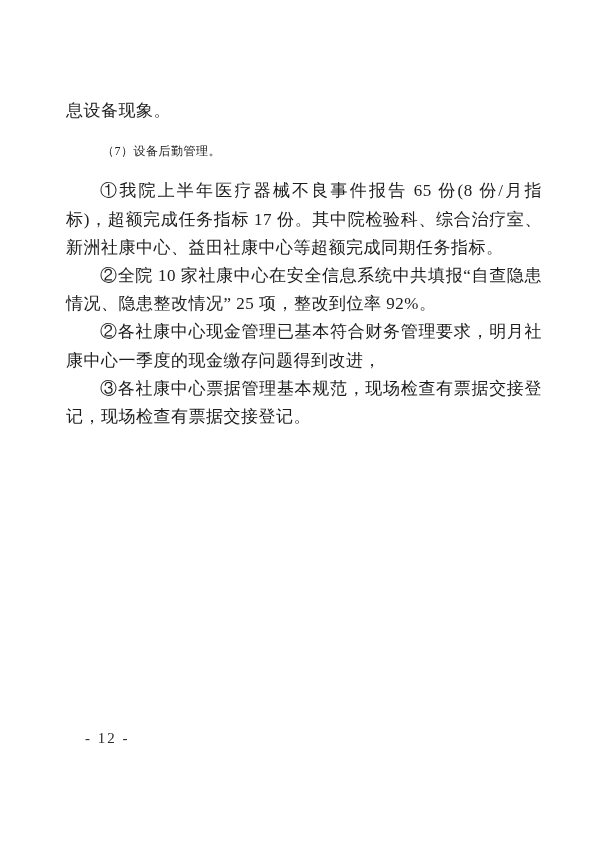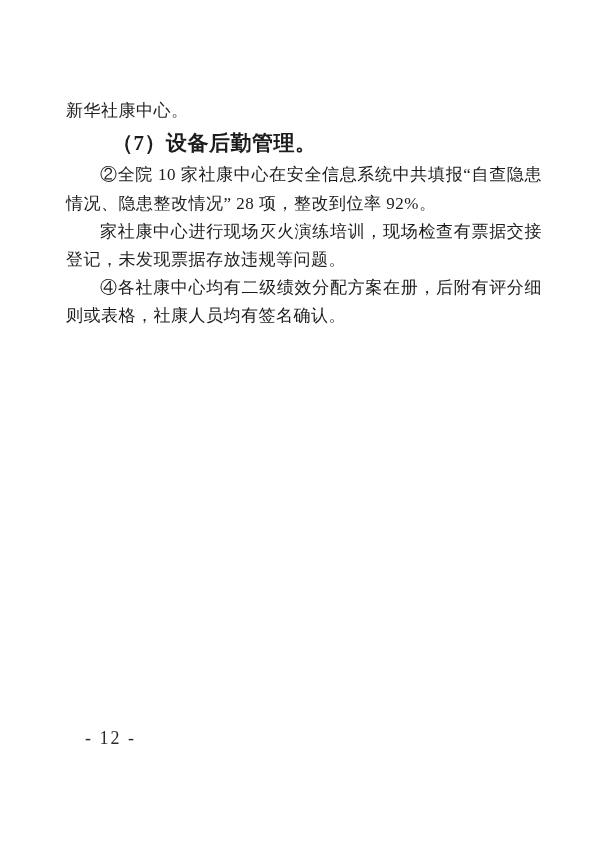--- a/index.html
+++ b/index.html
@@ -27,42 +27,43 @@
     margin: 0;
     font-size: 17px;
     line-height: 28.2px;
     text-align: justify;
     letter-spacing: 0.5px;
   }
   .para.indent {
     text-indent: 2em;
   }
   .heading {
-    margin: 4px;
-    font-size: 21px;
+    margin: 12px;
+    font-size: 12px;
     line-height: 28.2px;
-    font-weight: bold;
+    font-weight: normal;
     text-indent: 2em;
     letter-spacing: 0.5px;
   }
   .footer {
     position: absolute;
     left: 85px;
     top: 729px;
-    font-size: 18px;
+    font-size: 15px;
     line-height: 18px;
     color: #2a2a2a;
     letter-spacing: 2px;
   }
 </style>
 </head>
 <body>
 
 <div class="page">
   <div class="content">
-    <p class="para">新华社康中心。</p>
+    <p class="para">息设备现象。</p>
     <p class="heading">（7）设备后勤管理。</p>
-    <p class="para indent">②全院 10 家社康中心在安全信息系统中共填报“自查隐患情况、隐患整改情况” 28 项，整改到位率 92%。</p>
-    <p class="para indent">家社康中心进行现场灭火演练培训，现场检查有票据交接登记，未发现票据存放违规等问题。</p>
-    <p class="para indent">④各社康中心均有二级绩效分配方案在册，后附有评分细则或表格，社康人员均有签名确认。</p>
+    <p class="para indent">①我院上半年医疗器械不良事件报告 65 份(8 份/月指标)，超额完成任务指标 17 份。其中院检验科、综合治疗室、新洲社康中心、益田社康中心等超额完成同期任务指标。</p>
+    <p class="para indent">②全院 10 家社康中心在安全信息系统中共填报“自查隐患情况、隐患整改情况” 25 项，整改到位率 92%。</p>
+    <p class="para indent">②各社康中心现金管理已基本符合财务管理要求，明月社康中心一季度的现金缴存问题得到改进，</p>
+    <p class="para indent">③各社康中心票据管理基本规范，现场检查有票据交接登记，现场检查有票据交接登记。</p>
   </div>
   <div class="footer">- 12 -</div>
 </div>
 
 </body></html>

